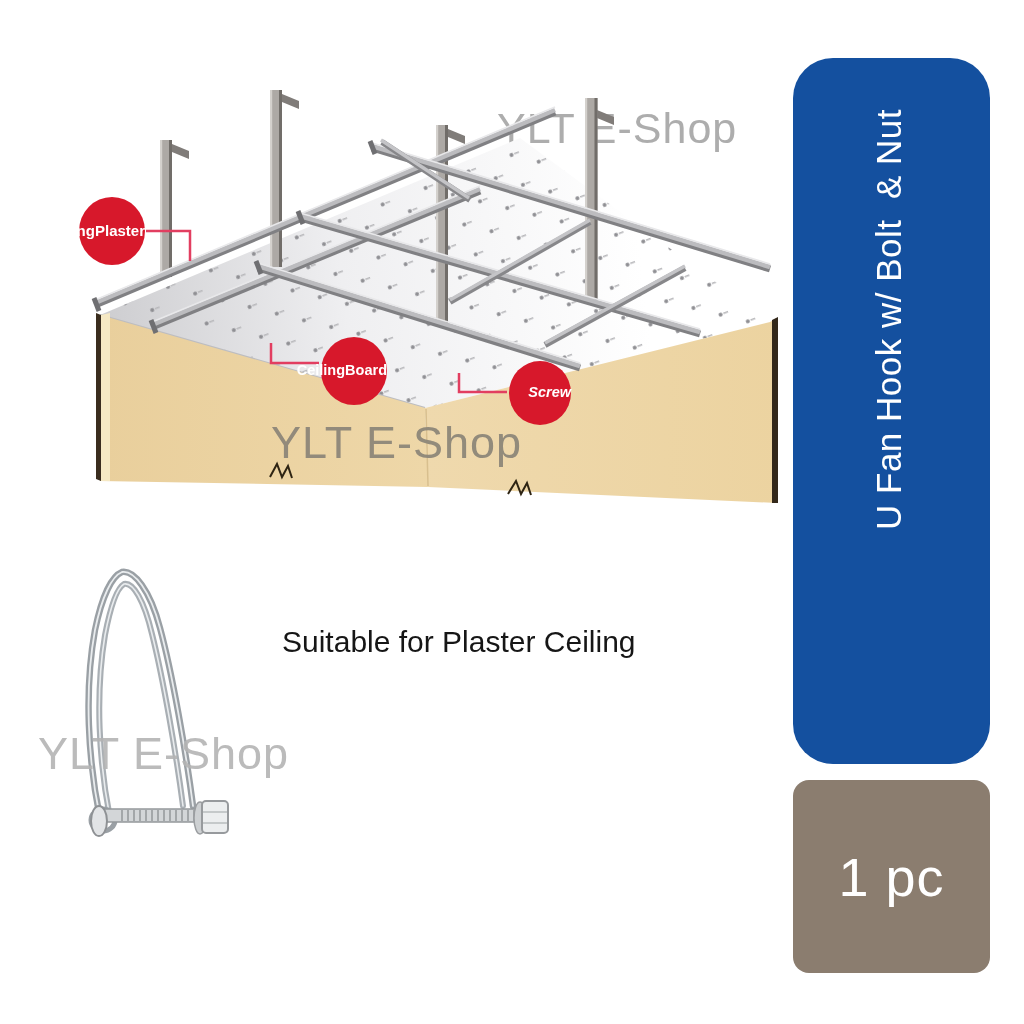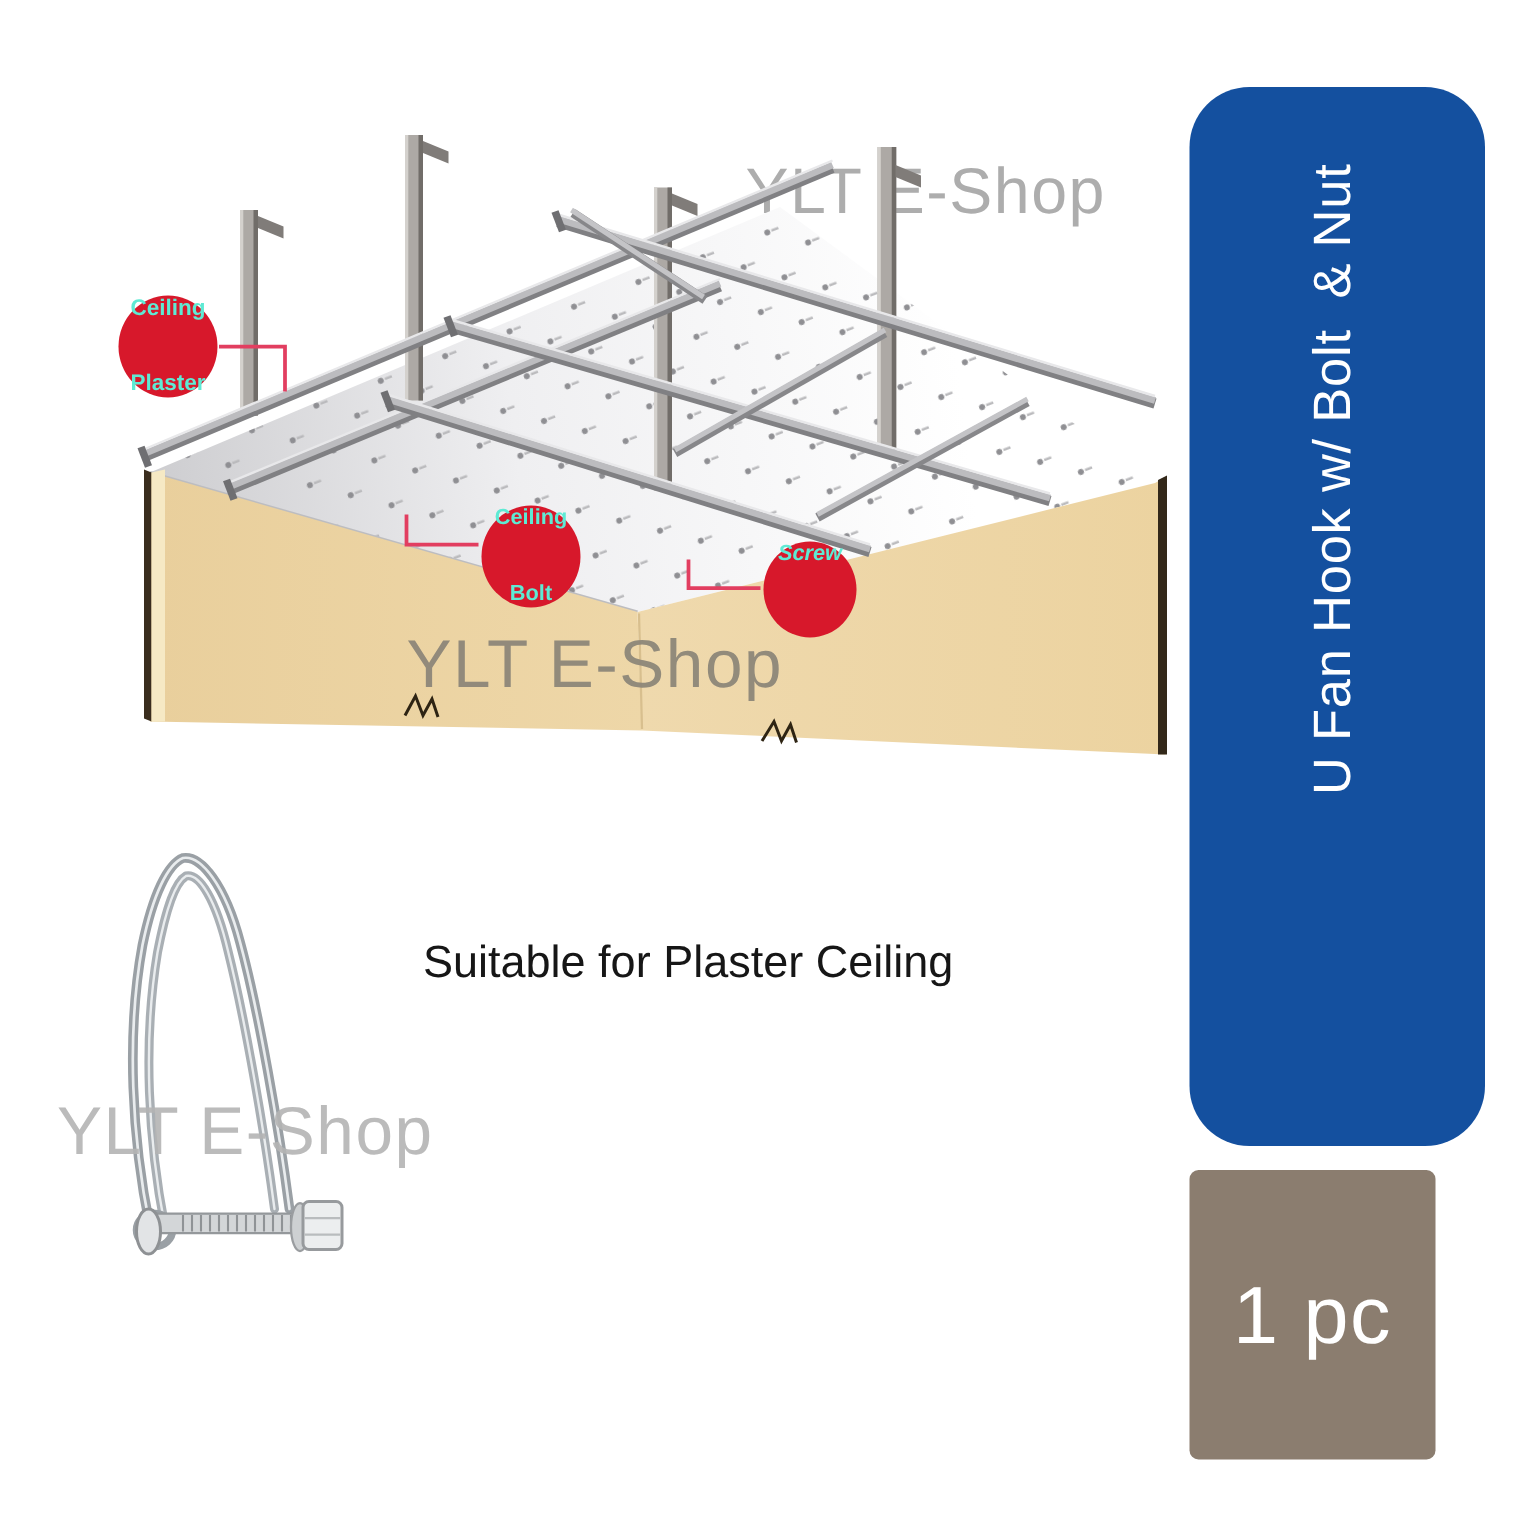--- a/index.html
+++ b/index.html
@@ -3,30 +3,30 @@
 <meta charset="utf-8">
 <style>
   html,body{margin:0;padding:0;background:#ffffff;}
   #stage{position:relative;width:1024px;height:1024px;background:#fff;overflow:hidden;
          font-family:"Liberation Sans",sans-serif;}
   .abs{position:absolute;}
   .watermark{color:#a8a8a8;font-size:43px;letter-spacing:1px;white-space:pre;pointer-events:none;}
   #wm-top{left:497px;top:104px;color:#a7a7a7;opacity:.92;}
   #wm-mid{left:271px;top:417px;font-size:45px;color:#8e8779;opacity:.95;}
   #wm-hook{left:38px;top:728px;font-size:45px;color:#b4b4b4;opacity:.9;}
-  .callout{border-radius:50%;display:flex;flex-direction:column;align-items:center;justify-content:space-between;
-           color:#5eead4;font-weight:600;text-align:center;line-height:1.18;background:var(--red);}
+  .callout{border-radius:50%;display:flex;flex-direction:row;align-items:center;justify-content:flex-end;
+           color:#ffffff;font-weight:600;text-align:center;line-height:1.18;background:var(--red);}
   #co-batten{left:79px;top:197px;width:66px;height:68px;font-size:15px;}
   #co-board{left:321px;top:337px;width:66px;height:68px;font-size:14.5px;}
   #co-screw{left:509px;top:361px;width:62px;height:64px;font-size:14.5px;font-style:italic;}
   #description{left:282px;top:528px;font-size:30px;line-height:45.5px;color:#161616;white-space:pre;}
   #side-banner{left:793px;top:58px;width:197px;height:706px;border-radius:40px;background:var(--blue);}
   #side-banner .vtext{position:absolute;left:76px;top:472px;transform:rotate(-90deg);
       transform-origin:0 0;white-space:pre;color:#fff;font-size:35px;letter-spacing:.5px;}
-  #qty-badge{left:793px;top:780px;width:164px;height:193px;border-radius:6px;background:var(--taupe);
+  #qty-badge{left:793px;top:780px;width:197px;height:193px;border-radius:16px;background:var(--taupe);
       display:flex;align-items:center;justify-content:center;color:#fff;font-size:54px;letter-spacing:1px;}
   svg{display:block;}
 </style>
 </head>
 <body>
 
 <div id="stage">
 
   <div class="abs watermark" id="wm-top">YLT E-Shop</div>
 
@@ -154,21 +154,21 @@
   </svg>
 
   <div class="abs watermark" id="wm-mid">YLT E-Shop</div>
 
   <div class="abs callout" id="co-batten">
     <span>Ceiling</span>
     <span>Plaster</span>
   </div>
   <div class="abs callout" id="co-board">
     <span>Ceiling</span>
-    <span>Bolt</span>
+    <span>Board</span>
   </div>
   <div class="abs callout" id="co-screw">
     <span>Screw</span>
   </div>
 
   <svg class="abs" style="left:50px;top:560px;" width="250" height="300" viewBox="50 560 250 300">
     <g fill="none">
 
       <path d="M100,818 C88,760 84,690 95,630 C102,596 112,576 122,572 C134,570 150,590 160,628 C172,672 186,752 193,806" stroke="#9aa0a5" stroke-width="6.5" stroke-linecap="round"></path>
       <path d="M110,818 C99,762 95,695 105,635 C111,604 117,588 124,584 C133,582 144,600 152,634 C163,678 176,752 183,806" stroke="#a9afb4" stroke-width="6" stroke-linecap="round"></path>

